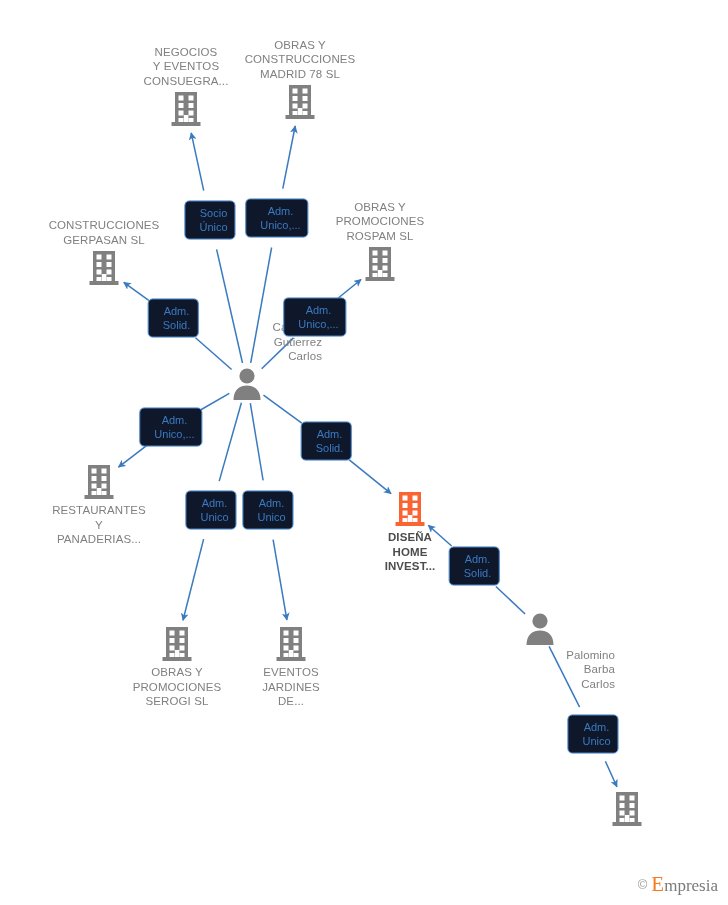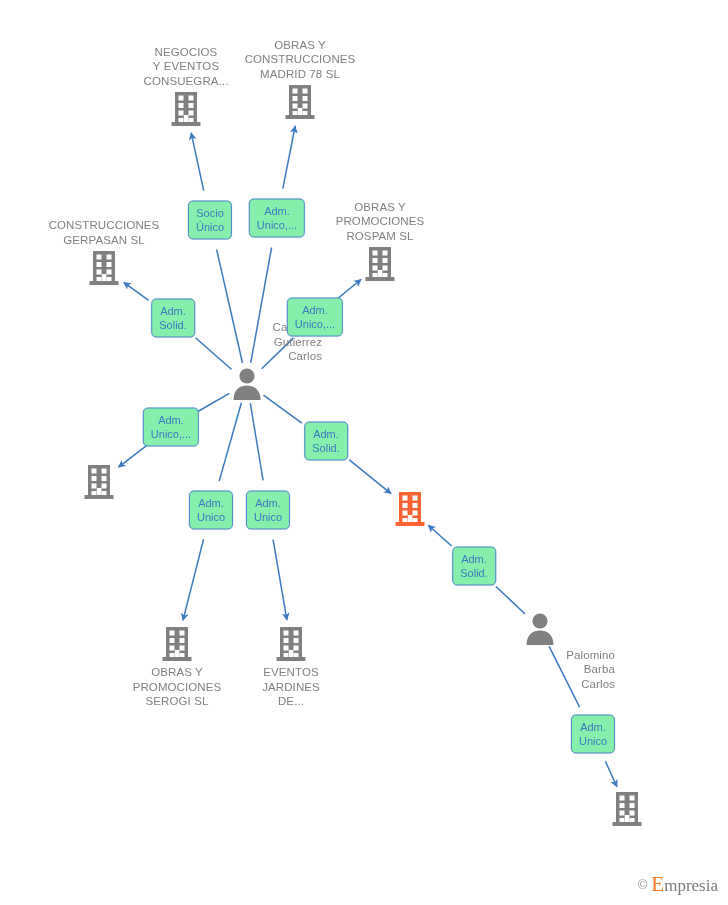--- a/index.html
+++ b/index.html
@@ -55,25 +55,25 @@
     color: #4d4d4d;
     font-weight: bold;
   }
   .node.caption-top .caption { margin-bottom: 3px; }
   .node.caption-bottom .caption { margin-top: 3px; }
 
   .edge-label {
     position: absolute;
     border: 1.4px solid #4A86C8;
     border-radius: 5px;
-    background: #86efac;
+    background: #0f172a;
     color: #3A7AC0;
     font-size: 11px;
     line-height: 14px;
-    padding: 4px 7px 5px 7px;
+    padding: 4px 7px 5px 14px;
     text-align: center;
     white-space: pre-line;
     transform: translate(-50%, -50%);
     box-shadow: 0 0 0 0.5px rgba(74,134,200,0.15);
   }
   .watermark {
     position: absolute;
     right: 10px;
     bottom: 8px;
     display: flex;
@@ -226,37 +226,43 @@
               <rect x="18.5" y="4.5" width="5" height="5"></rect>
               <rect x="8.5" y="12" width="5" height="5"></rect>
               <rect x="18.5" y="12" width="5" height="5"></rect>
               <rect x="8.5" y="19.5" width="5" height="5"></rect>
               <rect x="18.5" y="19.5" width="5" height="5"></rect>
               <rect x="8.5" y="27" width="5" height="4"></rect>
               <rect x="18.5" y="27" width="5" height="4"></rect>
             </g>
             <rect x="13.8" y="24" width="4.6" height="7" fill="#ffffff"></rect>
           </svg></span>
+        <div class="caption">RESTAURANTES
+Y
+PANADERIAS...</div>
       </div>
       <div class="node company highlight caption-bottom" style="left: 410px; top: 487px;">
         <span class="icon"><svg width="32" height="36" viewBox="0 0 32 36" aria-hidden="true">
             <rect x="5" y="1" width="22" height="30" fill="#FA6432"></rect>
             <rect x="1.5" y="31" width="29" height="4" fill="#FA6432"></rect>
             <g fill="#ffffff">
               <rect x="8.5" y="4.5" width="5" height="5"></rect>
               <rect x="18.5" y="4.5" width="5" height="5"></rect>
               <rect x="8.5" y="12" width="5" height="5"></rect>
               <rect x="18.5" y="12" width="5" height="5"></rect>
               <rect x="8.5" y="19.5" width="5" height="5"></rect>
               <rect x="18.5" y="19.5" width="5" height="5"></rect>
               <rect x="8.5" y="27" width="5" height="4"></rect>
               <rect x="18.5" y="27" width="5" height="4"></rect>
             </g>
             <rect x="13.8" y="24" width="4.6" height="7" fill="#ffffff"></rect>
           </svg></span>
+        <div class="caption">DISEÑA
+HOME
+INVEST...</div>
       </div>
       <div class="node company caption-bottom" style="left: 177px; top: 622px;">
         <span class="icon"><svg width="32" height="36" viewBox="0 0 32 36" aria-hidden="true">
             <rect x="5" y="1" width="22" height="30" fill="#808080"></rect>
             <rect x="1.5" y="31" width="29" height="4" fill="#808080"></rect>
             <g fill="#ffffff">
               <rect x="8.5" y="4.5" width="5" height="5"></rect>
               <rect x="18.5" y="4.5" width="5" height="5"></rect>
               <rect x="8.5" y="12" width="5" height="5"></rect>
               <rect x="18.5" y="12" width="5" height="5"></rect>

